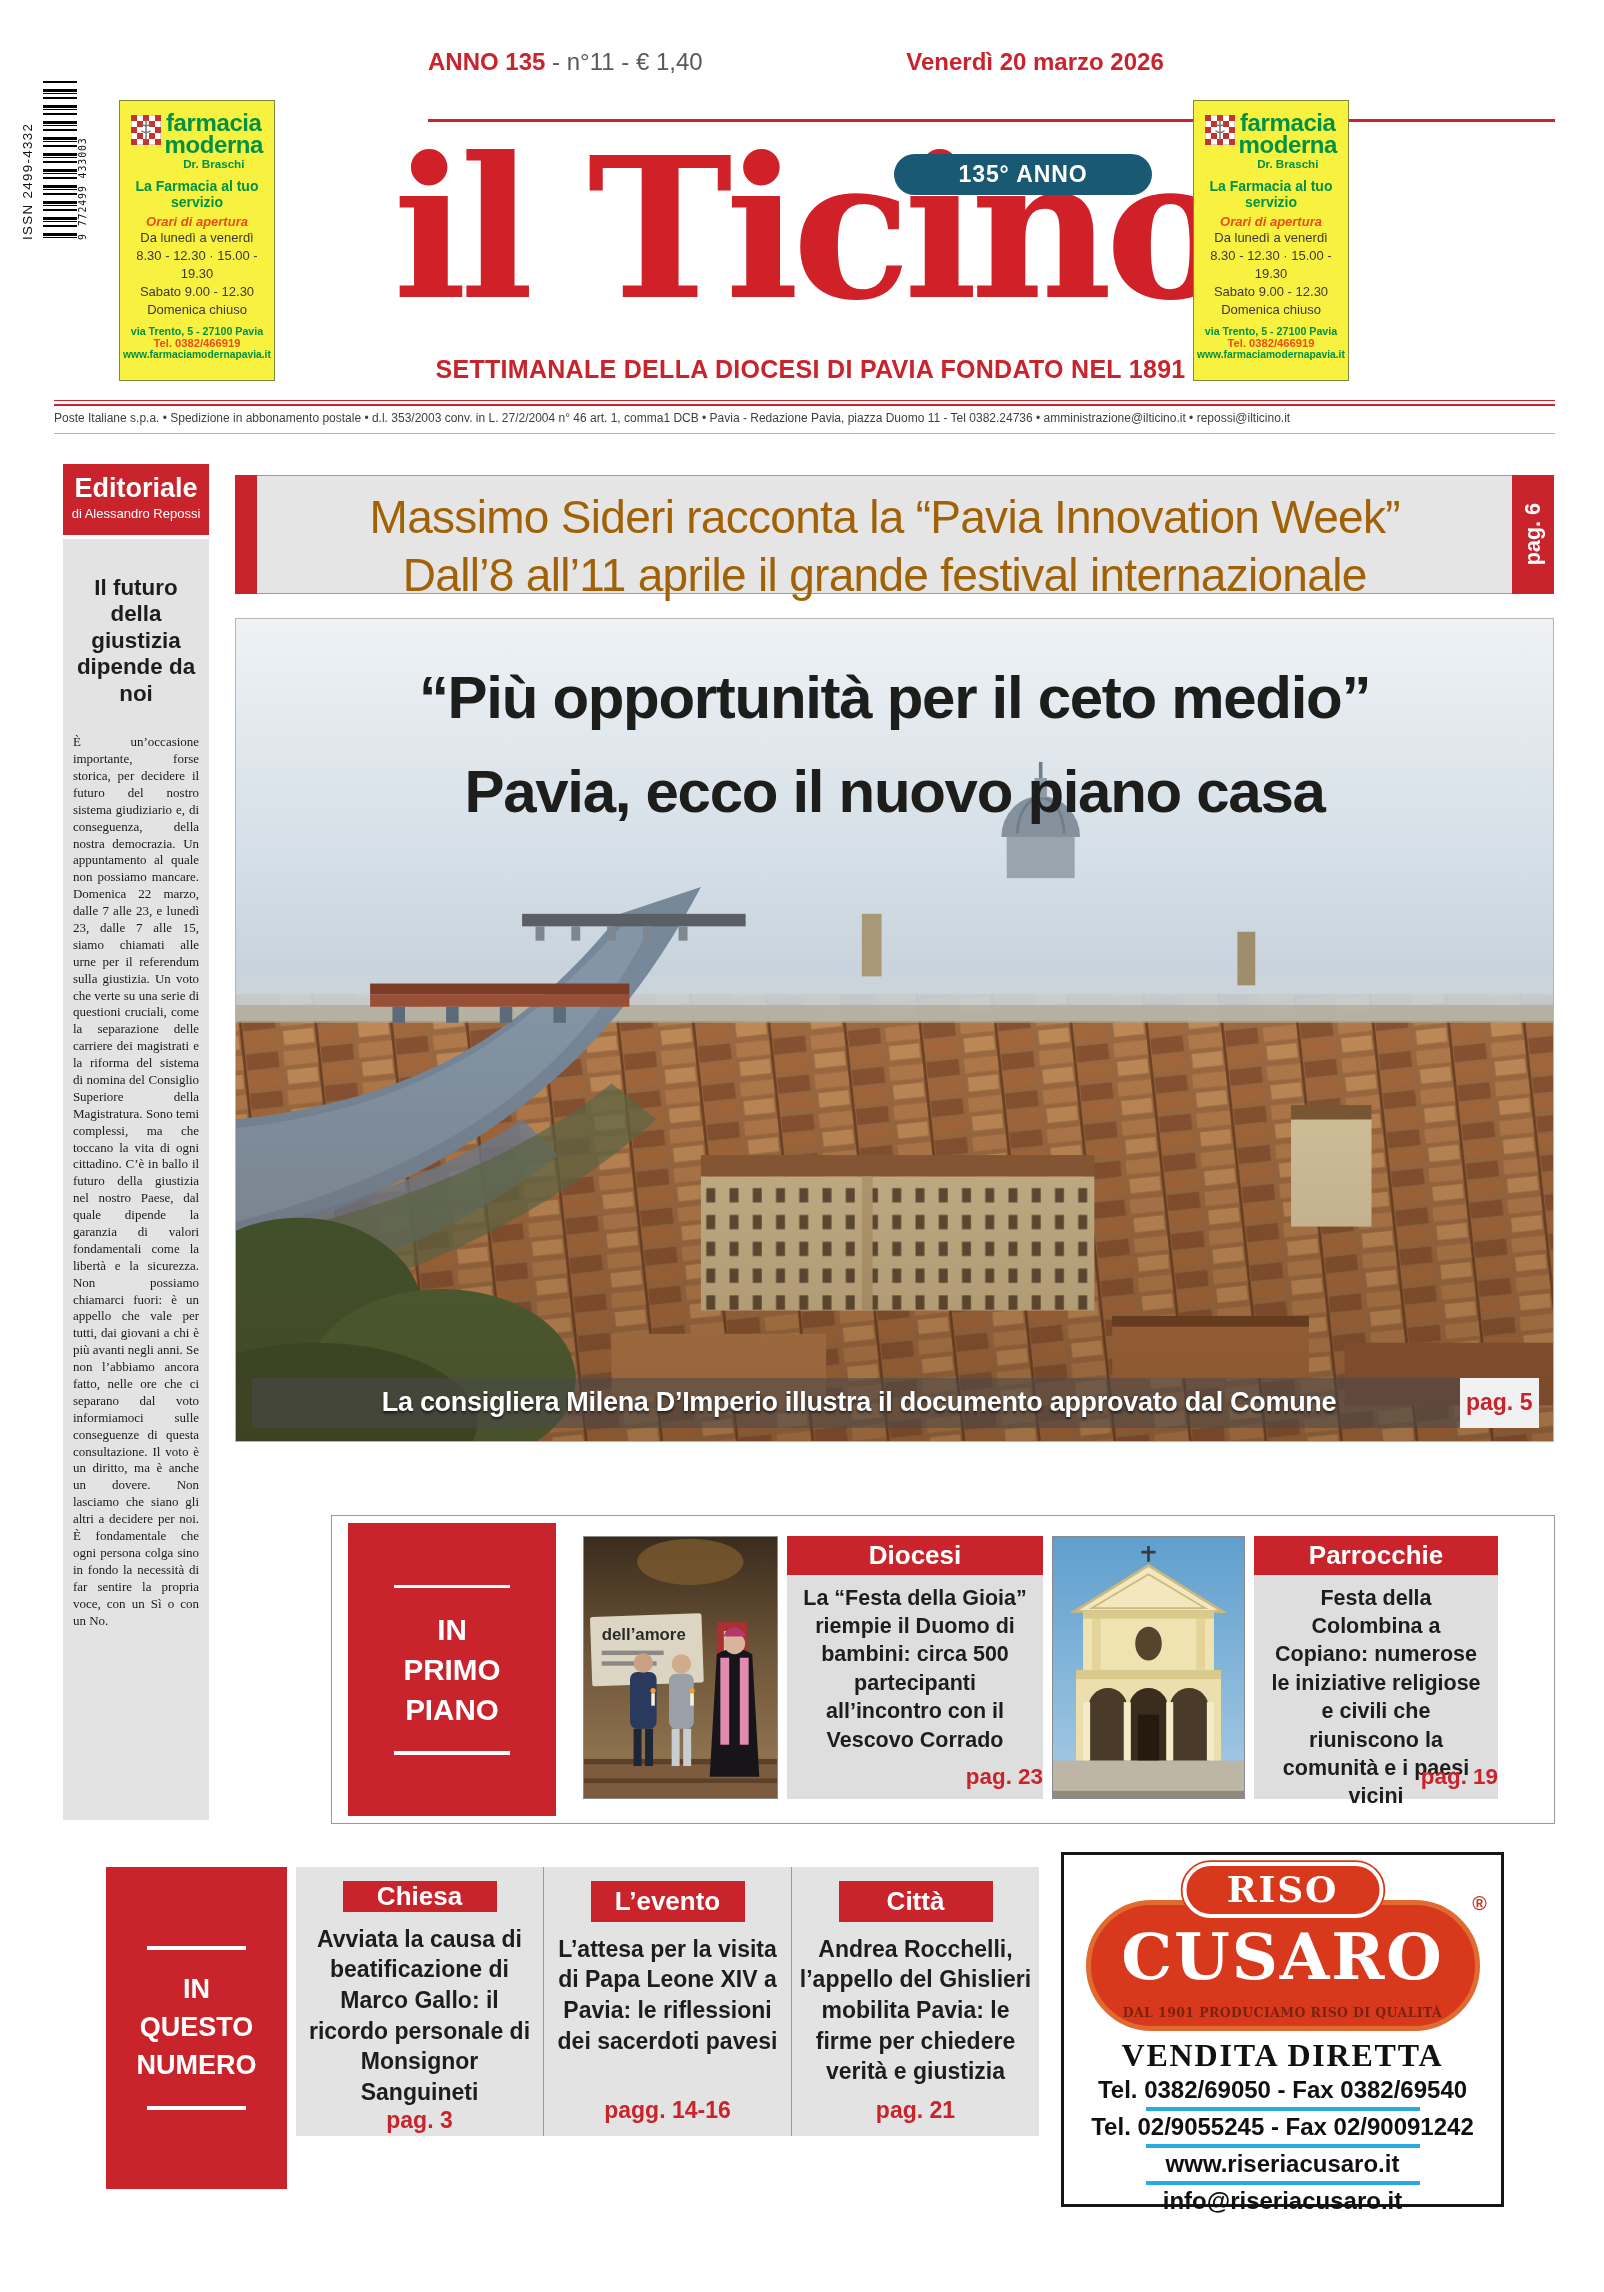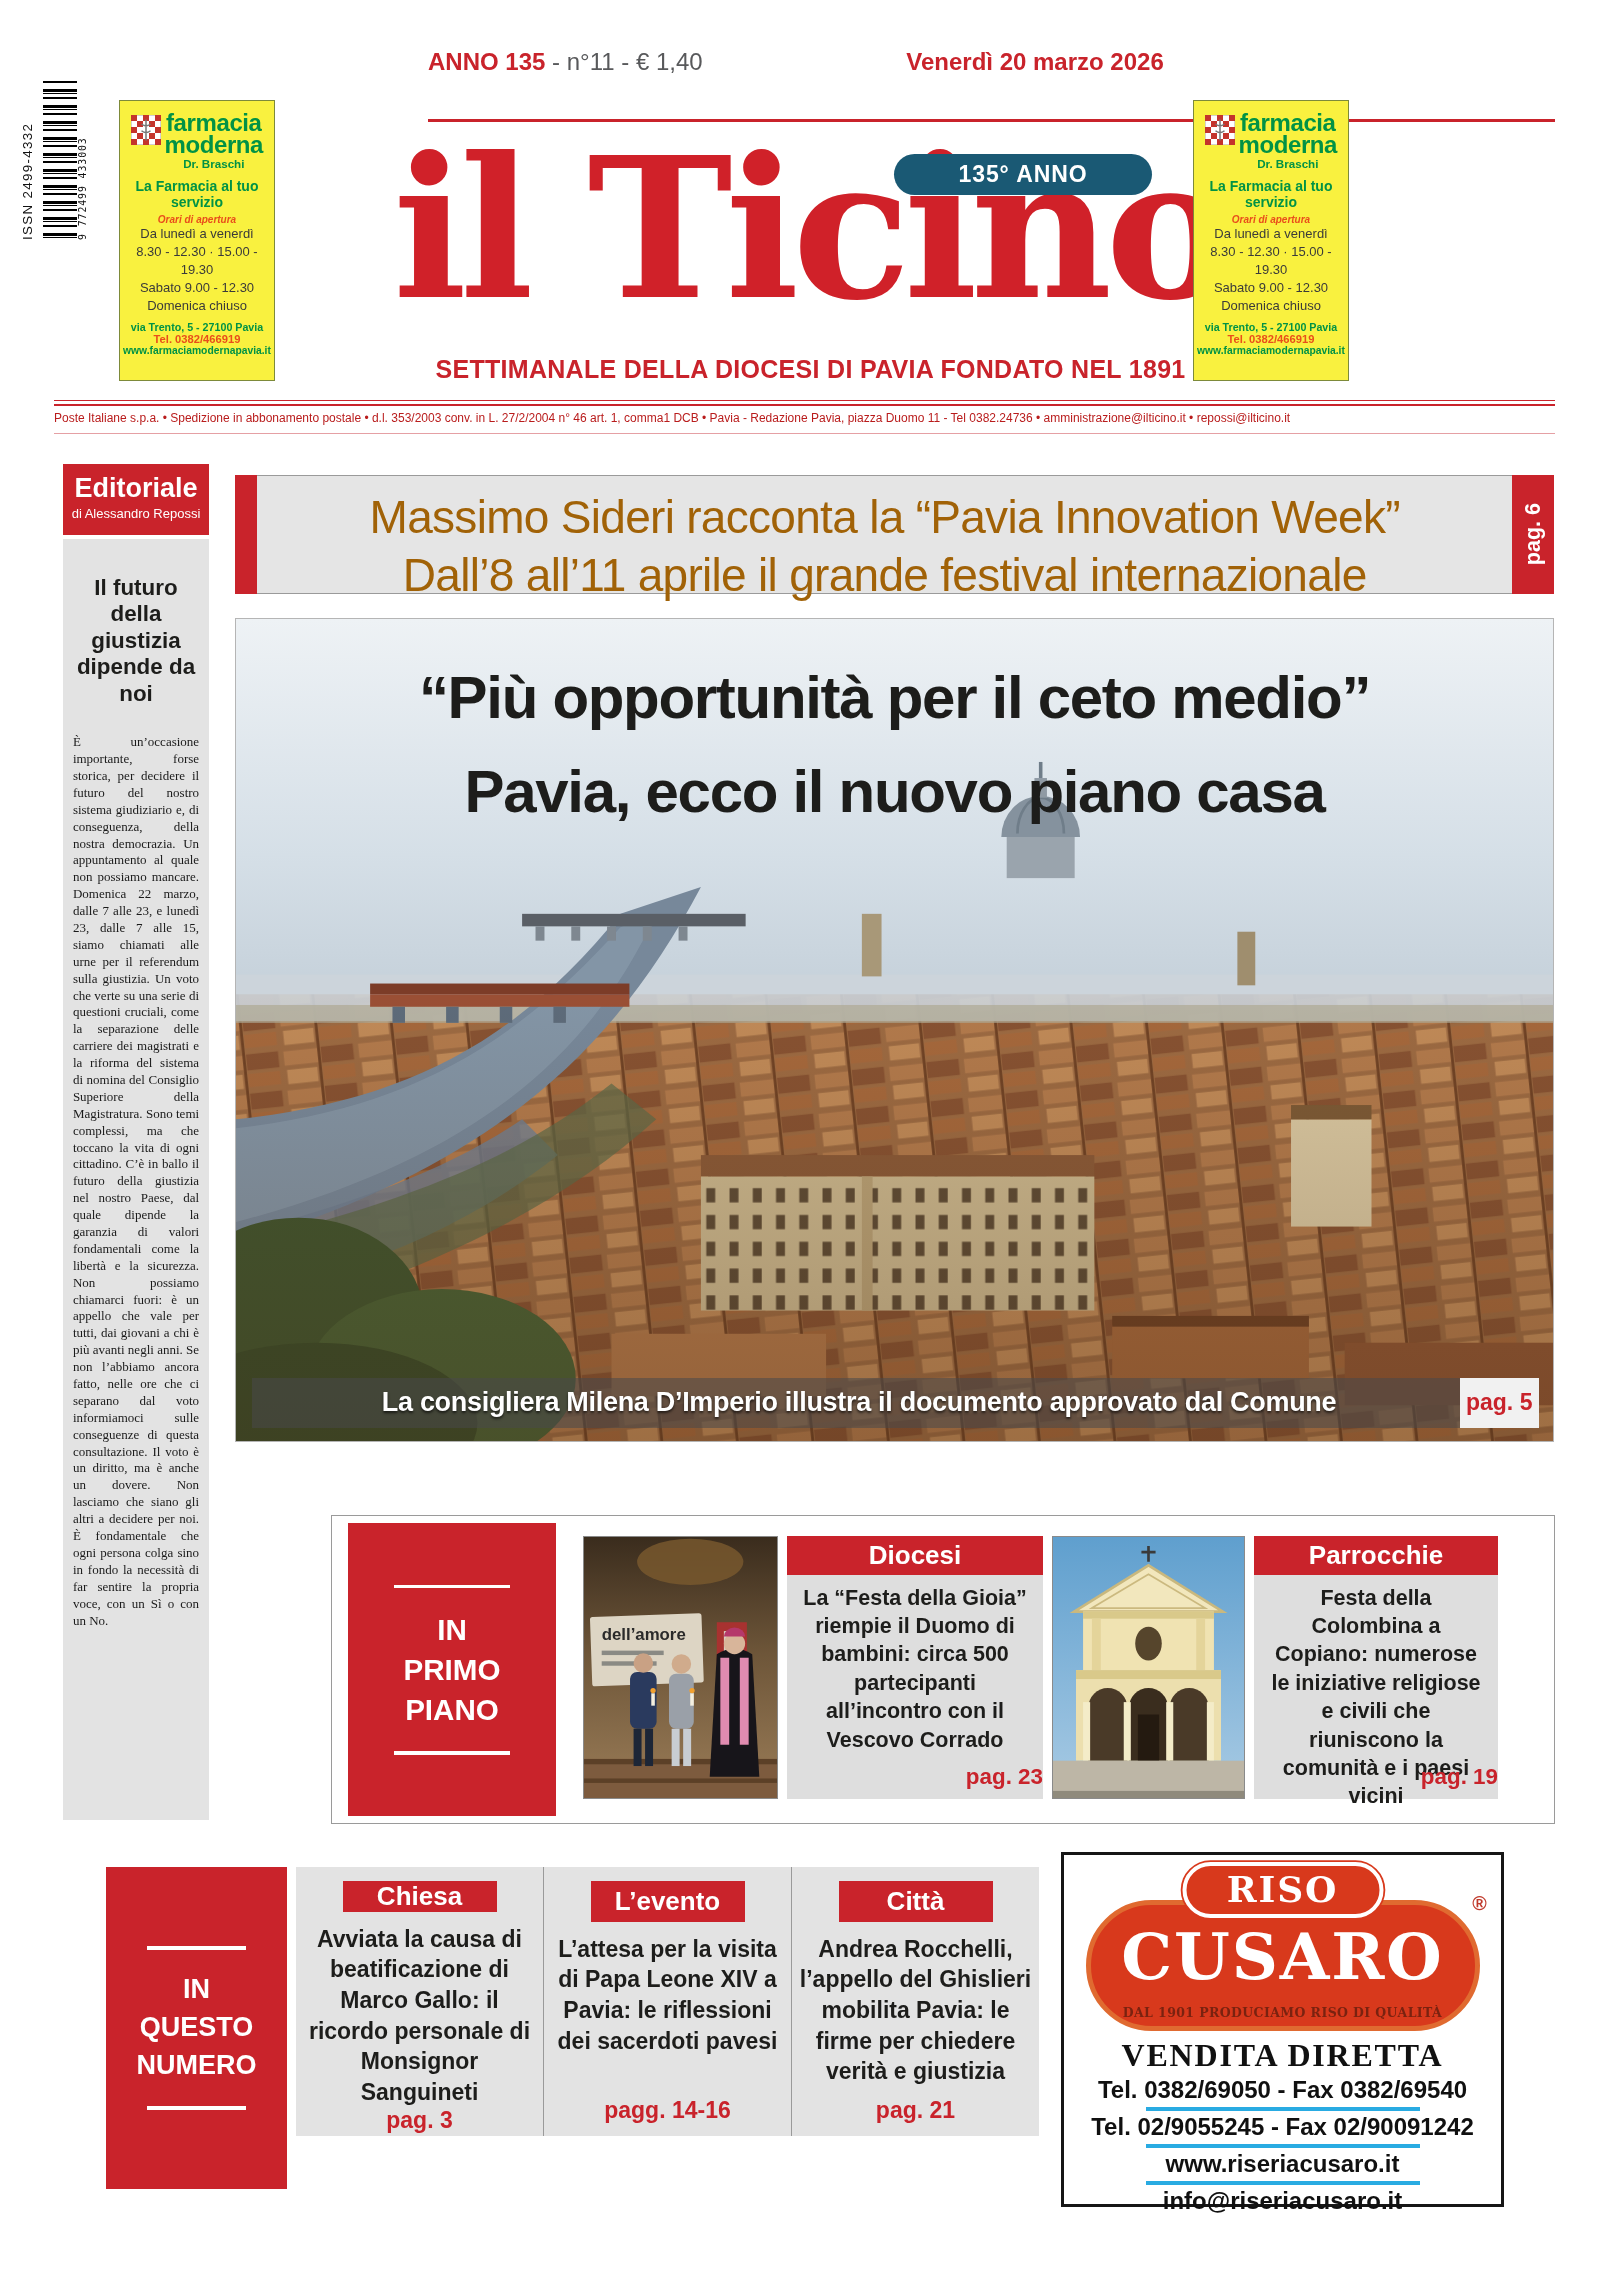--- a/index.html
+++ b/index.html
@@ -23,41 +23,41 @@
                  font-family:"DejaVu Sans Mono",monospace; font-size:9.9px; letter-spacing:0.9px; color:#111; }
 
   
   .pharm { position:absolute; top:100px; width:156px; height:281px; background:#f9f13f;
            border:1.8px solid #7d8a3a; text-align:center; padding-top:10.7px; z-index:3; }
   .ph-row { display:flex; justify-content:center; align-items:flex-start; gap:3.6px; }
   .ph-cross { width:30px; height:30px; margin-top:3.6px; flex:0 0 auto; }
   .ph-n1 { font-size:24px; line-height:22.4px; font-weight:bold; color:#019245; letter-spacing:-0.4px; }
   .ph-doc { font-size:11.6px; font-weight:bold; color:#019245; margin-top:0.9px; }
   .ph-tag { font-size:14px; font-weight:bold; color:#019245; margin-top:8px; }
-  .ph-orari { font-size:10px; font-weight:bold; font-style:italic; color:#e94e1b; margin-top:3.6px; }
+  .ph-orari { font-size:13px; font-weight:bold; font-style:italic; color:#e94e1b; margin-top:3.6px; }
   .ph-h { font-size:13px; color:#3a3a3a; line-height:1.38; }
   .ph-addr { font-size:10.7px; font-weight:bold; color:#019245; margin-top:6.3px; }
   .ph-tel { font-size:11.2px; font-weight:bold; color:#e94e1b; }
   .ph-web { font-size:10.3px; font-weight:bold; color:#019245; }
 
   
   .mast-rule { position:absolute; left:428px; top:119px; width:1127px; height:2.7px; background:#c9232b; z-index:1; }
   .masthead { position:absolute; left:385px; top:107px; width:851px; text-align:center;
               font-family:"DejaVu Serif",serif; font-weight:bold; font-size:195px; line-height:244px;
               color:#d02129; letter-spacing:-7.2px; z-index:2; }
   .badge { position:absolute; left:894px; top:154px; width:258px; height:41px; background:#1a5974;
            border-radius:21.5px; color:#fff; font-weight:bold; font-size:23px; display:flex;
            align-items:center; justify-content:center; letter-spacing:0.9px; z-index:4; }
   .subtitle { position:absolute; left:385px; top:355px; width:851px; text-align:center;
               font-size:25px; font-weight:bold; color:#c9232b; letter-spacing:0.3px; z-index:2; }
 
   
   .postal-rule { position:absolute; left:54px; top:400px; width:1501px; height:6.3px;
                  border-top:0.9px solid #c9232b; border-bottom:2.7px solid #c9232b; }
-  .postal-text { position:absolute; left:54px; top:411px; width:1501px; font-size:12px; color:#b91c1c; }
+  .postal-text { position:absolute; left:54px; top:411px; width:1501px; font-size:12px; color:#404040; }
   .postal-rule-b { position:absolute; left:54px; top:433px; width:1501px; height:0.9px; background:#e5a0a4; }
 
   
   .edi-head { position:absolute; left:63px; top:464px; width:146px; height:71px; background:#c9232b;
               color:#fff; text-align:center; padding-top:9px; }
   .edi-label { font-size:27px; font-weight:bold; }
   .edi-byline { font-size:13px; margin-top:1.8px; }
   .edi-body { position:absolute; left:63px; top:539px; width:146px; height:1281px; background:#e3e3e3;
               padding:36px 9.9px 0 9.9px; overflow:hidden; }
   .edi-title { font-size:22.4px; font-weight:bold; text-align:center; line-height:1.18;

